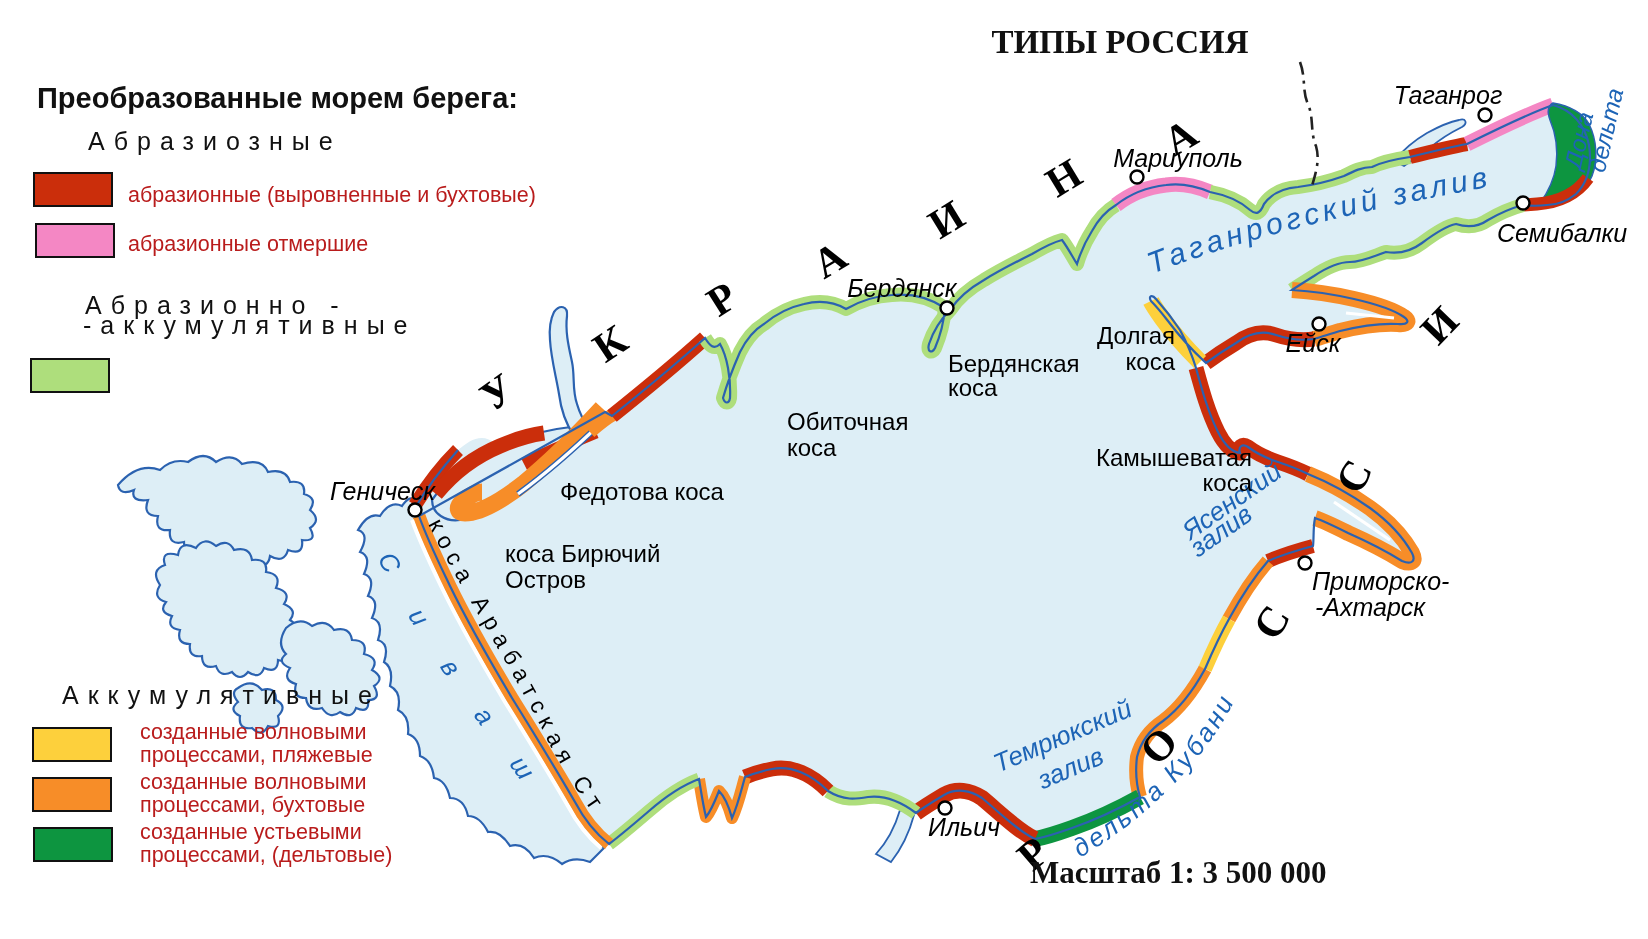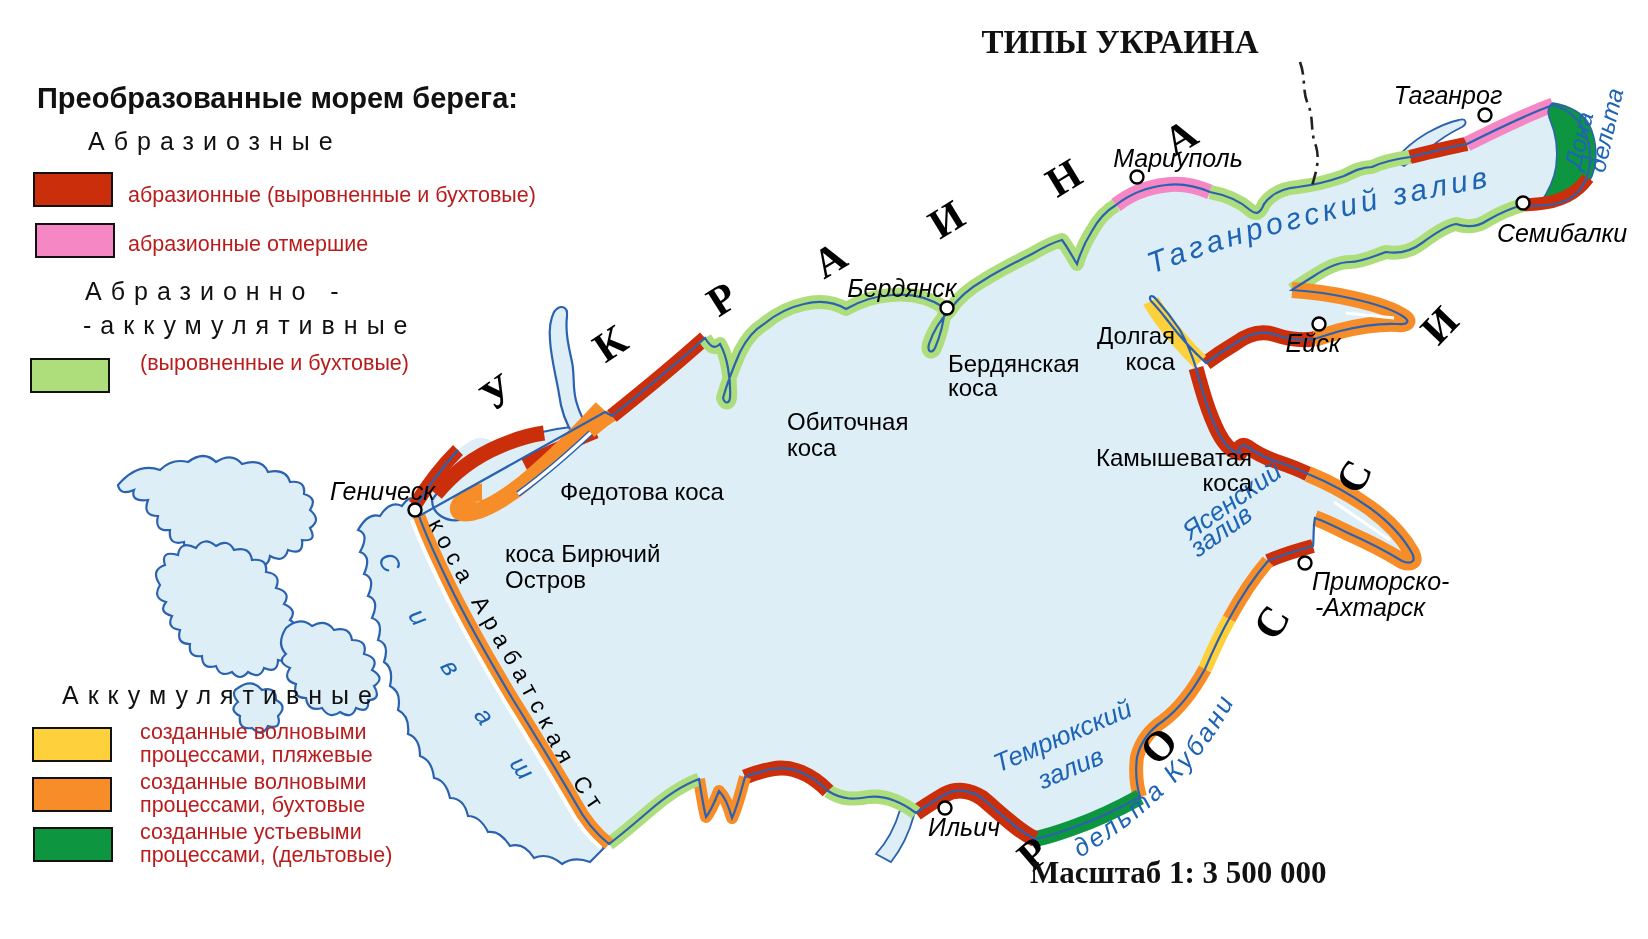--- a/index.html
+++ b/index.html
@@ -202,41 +202,40 @@
       <text class="feat" x="948" y="396">коса</text>
       <text class="feat" x="1175" y="344" text-anchor="end">Долгая</text>
       <text class="feat" x="1175" y="370" text-anchor="end">коса</text>
       <text class="feat" x="1252" y="466" text-anchor="end">Камышеватая</text>
       <text class="feat" x="1252" y="491" text-anchor="end">коса</text>
       <text font-size="23" letter-spacing="7" font-family="Liberation Sans, sans-serif" fill="#000"><textPath href="#p-arabat">коса Арабатская Стрелка</textPath></text>
     </g>
   </svg>
 
   <div class="abs title" style="left:0;top:24px;width:1940px;text-align:center;left:0px;">
-    <span style="display:inline-block;transform:translateX(150px);">ТИПЫ УКРАИНА</span>
+    <span style="display:inline-block;transform:translateX(150px);">ТИПЫ РОССИЯ</span>
   </div>
   <div class="abs scale" style="left:1030px;top:855px;">Масштаб 1: 3 500 000</div>
 
   <div>
     <div class="abs legend-header" style="left:37px;top:82px;">Преобразованные морем берега:</div>
 
     <div class="abs legend-sec" style="left:88px;top:128px;">Абразиозные</div>
 
     <div class="abs sw c-abrasion" style="left:33px;top:172px;"></div>
     <div class="abs legend-label" style="left:128px;top:184px;">абразионные (выровненные и бухтовые)</div>
 
     <div class="abs sw c-abrasion_dead" style="left:35px;top:223px;"></div>
     <div class="abs legend-label" style="left:128px;top:233px;">абразионные отмершие</div>
 
-    <div class="abs legend-sec" style="left:85px;top:278px;text-align:right;">Абразионно -</div>
+    <div class="abs legend-sec" style="left:85px;top:292px;text-align:right;">Абразионно -</div>
     <div class="abs legend-sec" style="left:83px;top:312px;text-align:center;">-аккумулятивные</div>
 
     <div class="abs sw c-abrasion_accum" style="left:30px;top:358px;"></div>
     <div class="abs legend-label" style="left:140px;top:352px;">
-      <div>(выровненные и бухтовые)</div>
     </div>
 
     <div class="abs legend-sec" style="left:62px;top:682px;text-align:center;">Аккумулятивные</div>
 
     <div class="abs sw c-accum_beach" style="left:32px;top:727px;"></div>
     <div class="abs legend-label" style="left:140px;top:721px;">
       <div>созданные волновыми</div>
       <div>процессами, пляжевые</div>
     </div>
 

